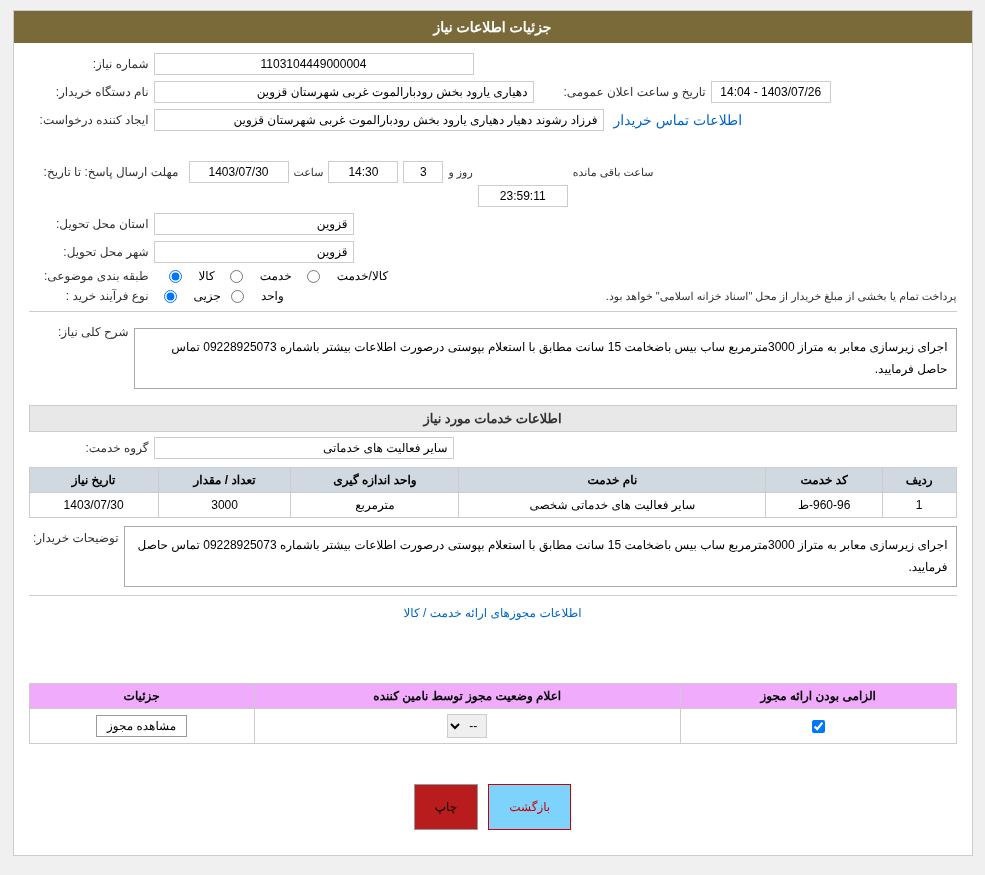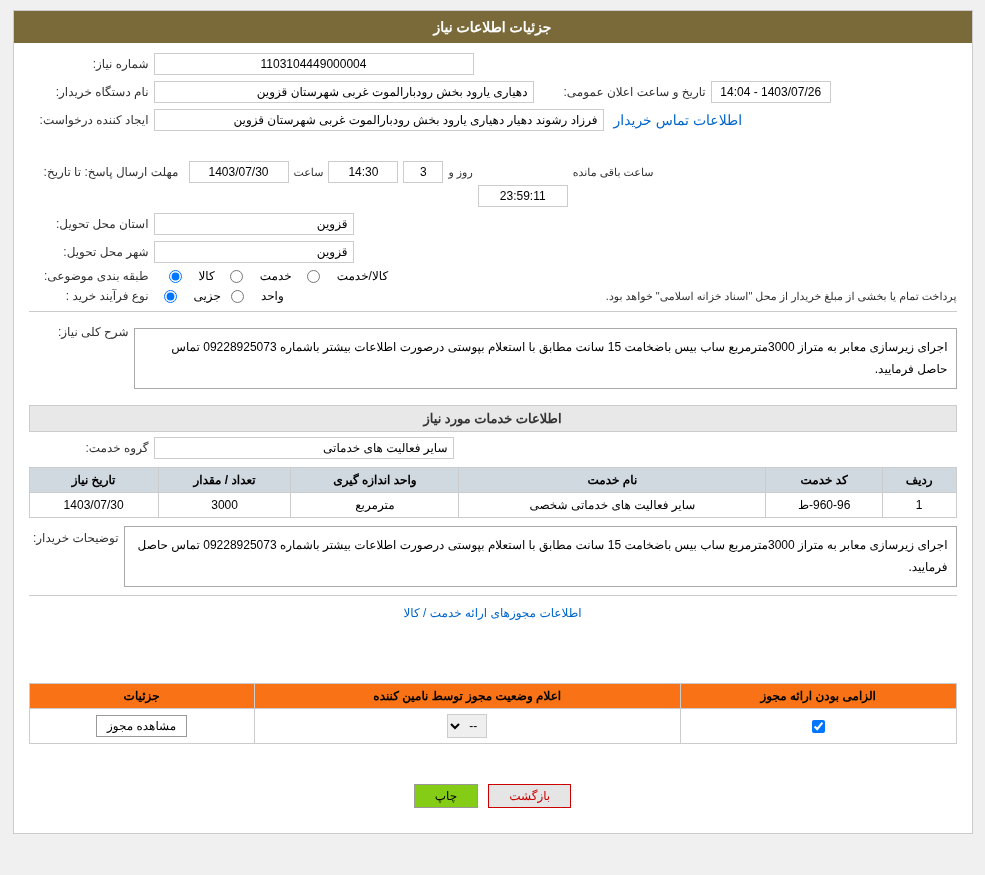--- a/index.html
+++ b/index.html
@@ -139,21 +139,21 @@
       border-collapse: collapse;
       font-size: 12px;
       margin: 5px 0;
     }
     .permits-table th, .permits-table td {
       border: 1px solid #ccc;
       padding: 5px 8px;
       text-align: center;
     }
     .permits-table th {
-      background: #f97316;
+      background: #f0abfc;
       font-weight: bold;
     }
     .view-btn {
       background: #fff;
       border: 1px solid #999;
       padding: 3px 10px;
       cursor: pointer;
       font-size: 12px;
       font-family: Tahoma, Arial, sans-serif;
     }
@@ -164,32 +164,32 @@
       font-family: Tahoma, Arial, sans-serif;
       direction: rtl;
     }
     .bottom-buttons {
       display: flex;
       justify-content: center;
       gap: 10px;
       margin: 15px 0;
     }
     .btn-print {
-      background: #84cc16;
+      background: #b91c1c;
       border: 1px solid #999;
       padding: 0 20px;
       cursor: pointer;
       font-size: 12px;
       font-family: Tahoma, Arial, sans-serif;
     }
     .btn-back {
-      background: #e5e5e5;
+      background: #7dd3fc;
       border: 1px solid #cc0000;
       color: #cc0000;
-      padding: 4px 20px;
+      padding: 15px 20px;
       cursor: pointer;
       font-size: 12px;
       font-family: Tahoma, Arial, sans-serif;
     }
     .permits-link {
       text-align: center;
       color: #0066cc;
       font-size: 12px;
       margin: 8px 0;
       cursor: pointer;

